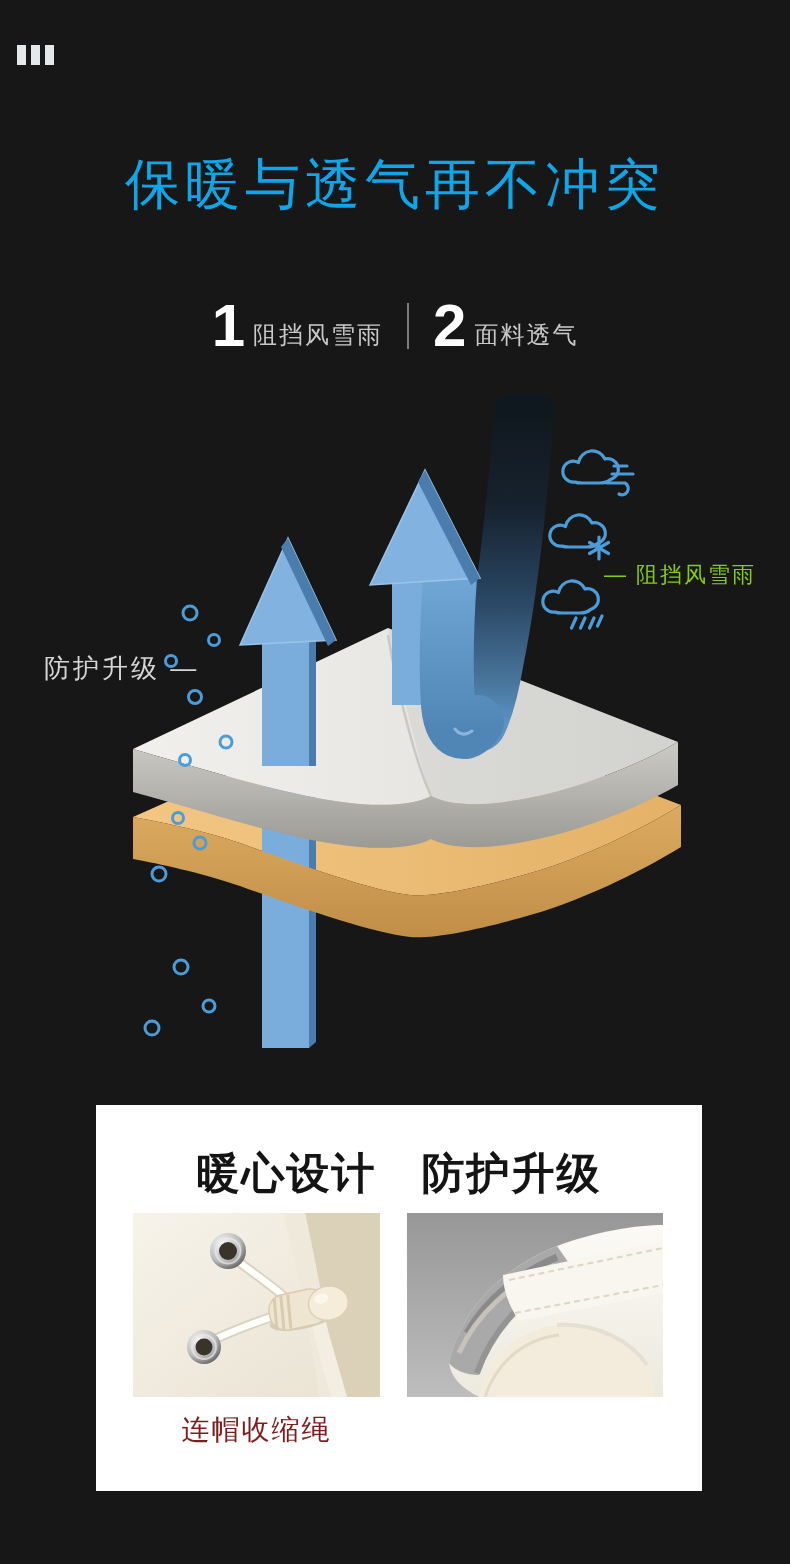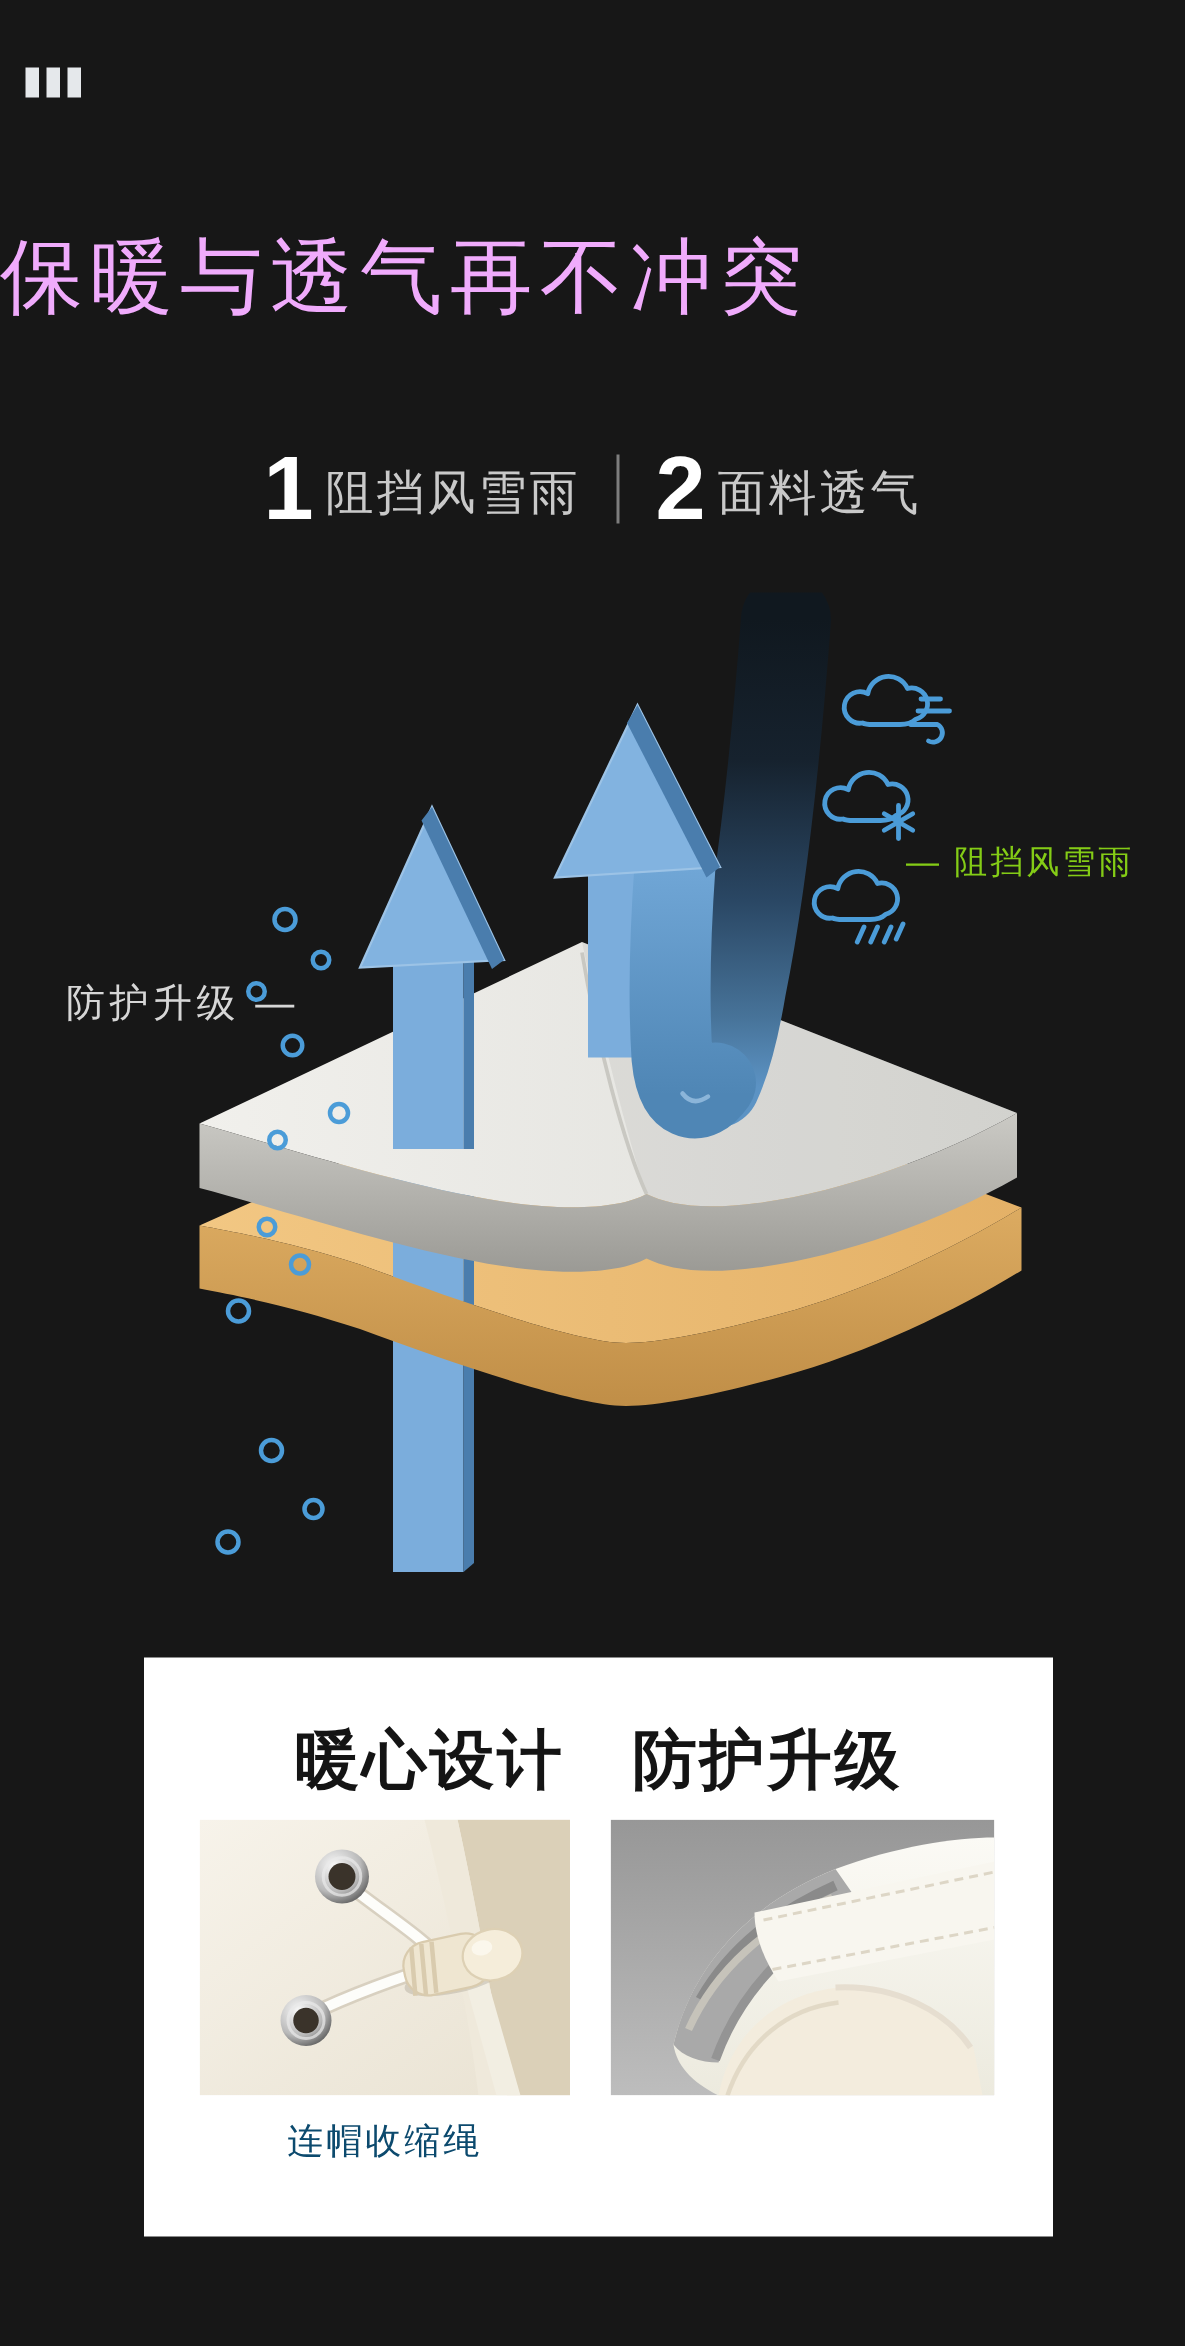--- a/index.html
+++ b/index.html
@@ -14,33 +14,33 @@
   .deco .sq { width:9px; height:20px; background:#e5e8eb; }
 
   
   .title {
     position:absolute; top:74px; left:0; width:100%;
     text-align:center; font-size:62px; font-weight:bold;
     color:#ffffff; letter-spacing:3px; line-height:1.1;
   }
   .subtitle {
     position:absolute; top:153px; left:0; width:100%;
-    font-size:55px; font-weight:400;
-    color:#f0abfc; letter-spacing:5px; line-height:1.15;
+    text-align:center; font-size:55px; font-weight:400;
+    color:#0ea5e9; letter-spacing:5px; line-height:1.15;
   }
 
   
   .features {
     position:absolute; top:296px; left:0; width:100%;
     display:flex; justify-content:center; align-items:flex-end;
   }
   .feature { display:flex; align-items:flex-end; }
   .feature .num { font-size:60px; font-weight:bold; color:#fff; line-height:1; }
   .feature .flabel {
-    font-size:32px; color:#c9c9c9; margin-left:8px;
+    font-size:24px; color:#c9c9c9; margin-left:8px;
     padding-bottom:5px; letter-spacing:2px;
   }
   .fdivider { width:2px; height:46px; background:#7d7d7d; margin:0 24px 7px 24px; }
 
   
   .diagram-svg { position:absolute; left:0; top:395px; width:790px; height:680px; }
   .diag-label {
     position:absolute; color:#d6d6d6; white-space:nowrap;
   }
   .label-left  { left:44px;  top:651px; font-size:26px; letter-spacing:3px; }
@@ -54,21 +54,21 @@
   .card-title {
     position:absolute; top:40px; left:0; width:100%; text-align:center;
     font-size:43px; font-weight:bold; color:#141414; letter-spacing:2px;
   }
   .photo { position:absolute; top:108px; height:184px; overflow:hidden; }
   .photo svg { display:block; }
   .photo-left  { left:37px;  width:247px; }
   .photo-right { left:311px; width:256px; }
   .caption {
     position:absolute; top:306px; text-align:center;
-    font-size:24px; color:#0c4a6e; letter-spacing:2px;
+    font-size:28px; color:#7f1d1d; letter-spacing:2px;
   }
   .caption-left  { left:37px;  width:247px; }
   .caption-right { left:311px; width:256px; }
 </style>
 </head>
 <body>
 
 <div class="page">
 
   <div class="deco">

